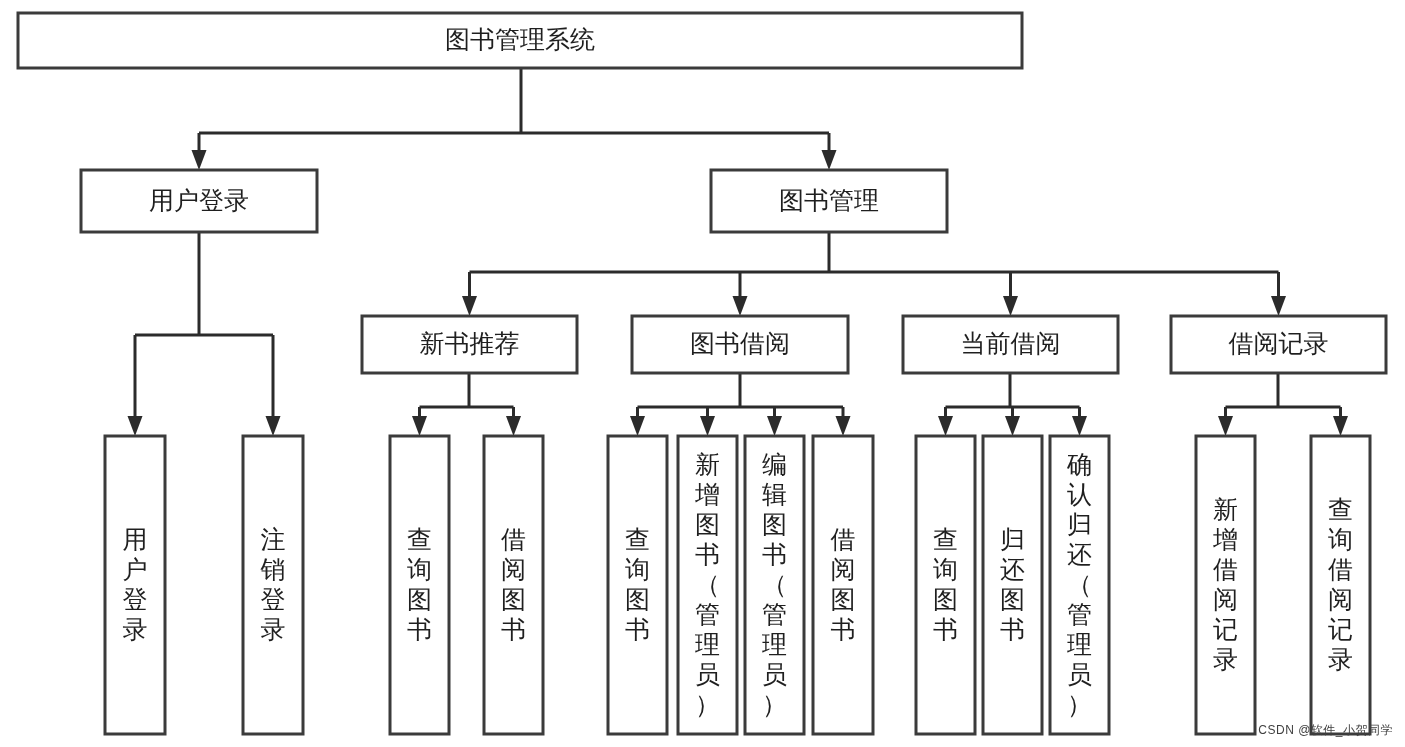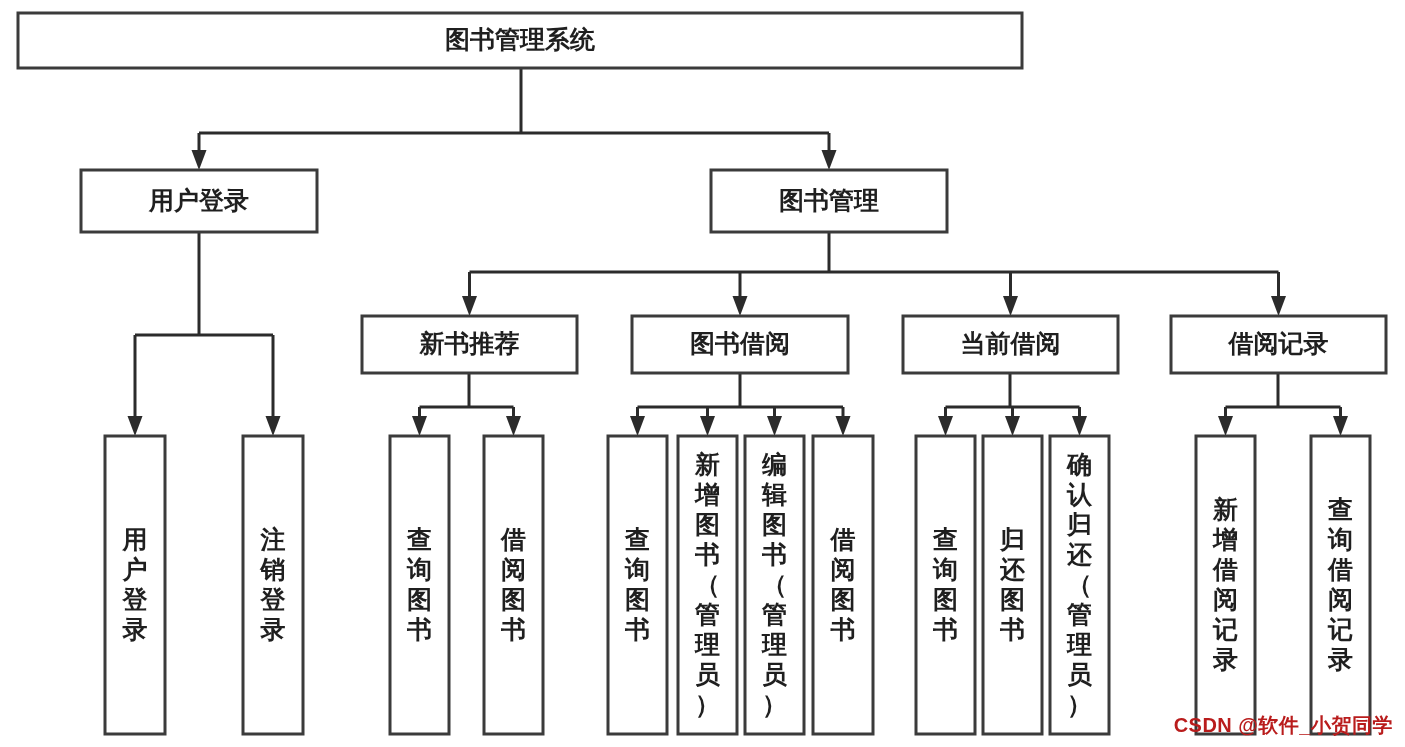--- a/index.html
+++ b/index.html
@@ -13,21 +13,20 @@
     position: relative;
     font-family: "Liberation Sans", "DejaVu Sans", sans-serif;
     overflow: hidden;
   }
   #diagram-root {
     position: absolute;
     left: 0;
     top: 0;
     width: 1405px;
     height: 747px;
-    font-weight: bold;
   }
   svg#flowchart {
     display: block;
     width: 1405px;
     height: 747px;
   }
   .node-rect {
     fill: #ffffff;
     stroke: #3b3b3b;
     stroke-width: 3;
@@ -53,22 +52,22 @@
   }
   .edge-arrow {
     fill: #2b2b2b;
     stroke: none;
   }
   #watermark {
     position: absolute;
     right: 12px;
     bottom: 8px;
     font-family: "Liberation Sans", "DejaVu Sans", sans-serif;
-    font-size: 20px;
-    color: #b91c1c;
+    font-size: 12px;
+    color: #404040;
     letter-spacing: 0.5px;
     white-space: nowrap;
     pointer-events: none;
   }
 </style>
 </head>
 <body>
 
 <div id="diagram-root">
   <svg id="flowchart" viewBox="0 0 1405 747" xmlns="http://www.w3.org/2000/svg">

